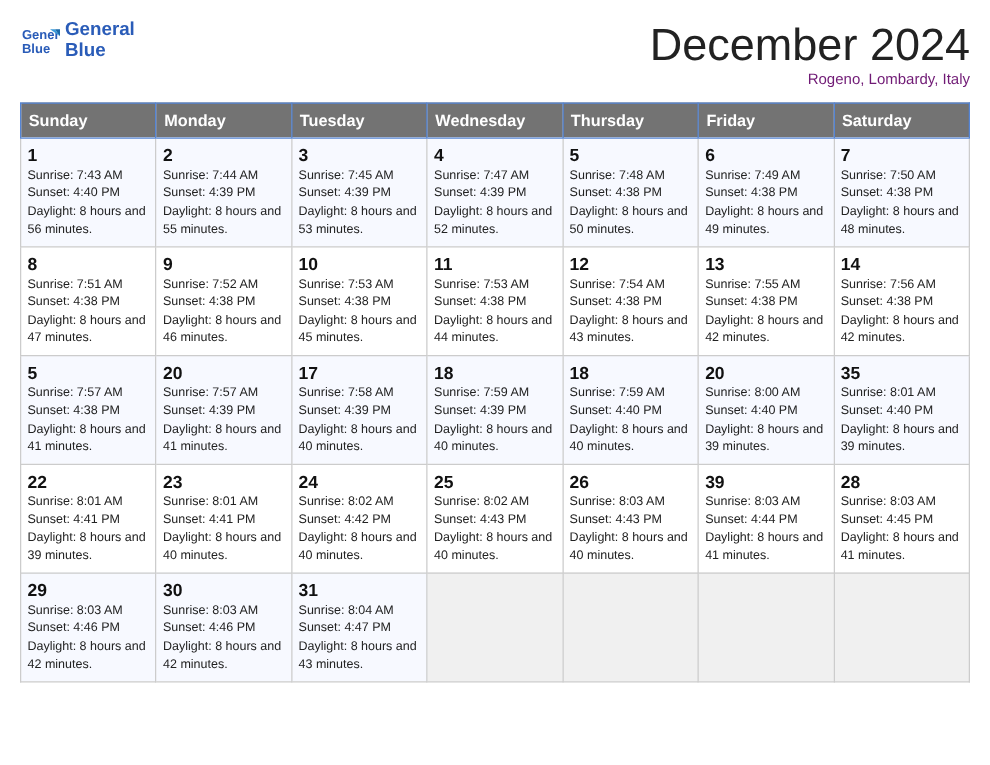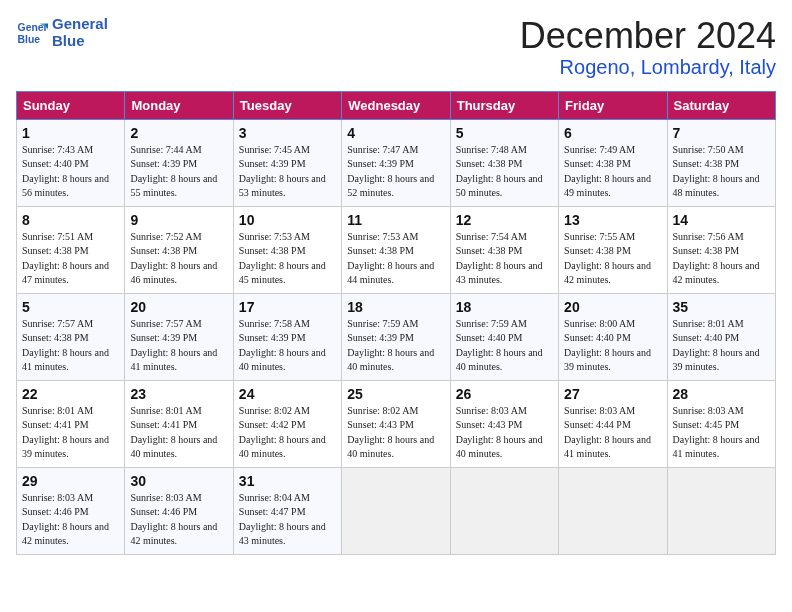--- a/index.html
+++ b/index.html
@@ -28,30 +28,30 @@
     .title-area {
       text-align: right;
     }
     .calendar-title {
       font-size: 36px;
       font-weight: normal;
       color: #222;
       line-height: 1.1;
     }
     .calendar-subtitle {
-      font-size: 20px;
-      color: #1d4ed8;
+      font-size: 12px;
+      color: #701a75;
     }
     table {
       width: 100%;
       border-collapse: collapse;
       font-size: 11px;
     }
     thead tr th {
-      background: #be185d;
+      background: #737373;
       color: #fff;
       text-align: left;
       padding: 6px 6px;
       font-size: 13px;
       font-weight: bold;
       border: 1px solid #5585d5;
     }
     tbody tr td {
       vertical-align: top;
       border: 1px solid #ccc;
@@ -70,21 +70,20 @@
       font-size: 14px;
       font-weight: bold;
       color: #111;
       display: block;
       margin-bottom: 2px;
     }
     .day-info {
       font-size: 10px;
       color: #222;
       line-height: 1.45;
-      font-family: Liberation Serif, serif;
     }
     td.empty {
       background: #f0f0f0 !important;
     }
   </style>
 </head>
 <body>
 
 <div class="header-area">
   <div class="logo">
@@ -223,21 +222,21 @@
         </td>
         <td>
           <span class="day-num">25</span>
           <div class="day-info">Sunrise: 8:02 AM<br>Sunset: 4:43 PM<br>Daylight: 8 hours and 40 minutes.</div>
         </td>
         <td>
           <span class="day-num">26</span>
           <div class="day-info">Sunrise: 8:03 AM<br>Sunset: 4:43 PM<br>Daylight: 8 hours and 40 minutes.</div>
         </td>
         <td>
-          <span class="day-num">27</span>
+          <span class="day-num">39</span>
           <div class="day-info">Sunrise: 8:03 AM<br>Sunset: 4:44 PM<br>Daylight: 8 hours and 41 minutes.</div>
         </td>
         <td>
           <span class="day-num">28</span>
           <div class="day-info">Sunrise: 8:03 AM<br>Sunset: 4:45 PM<br>Daylight: 8 hours and 41 minutes.</div>
         </td>
       </tr>
       <tr>
         <td>
           <span class="day-num">29</span>

